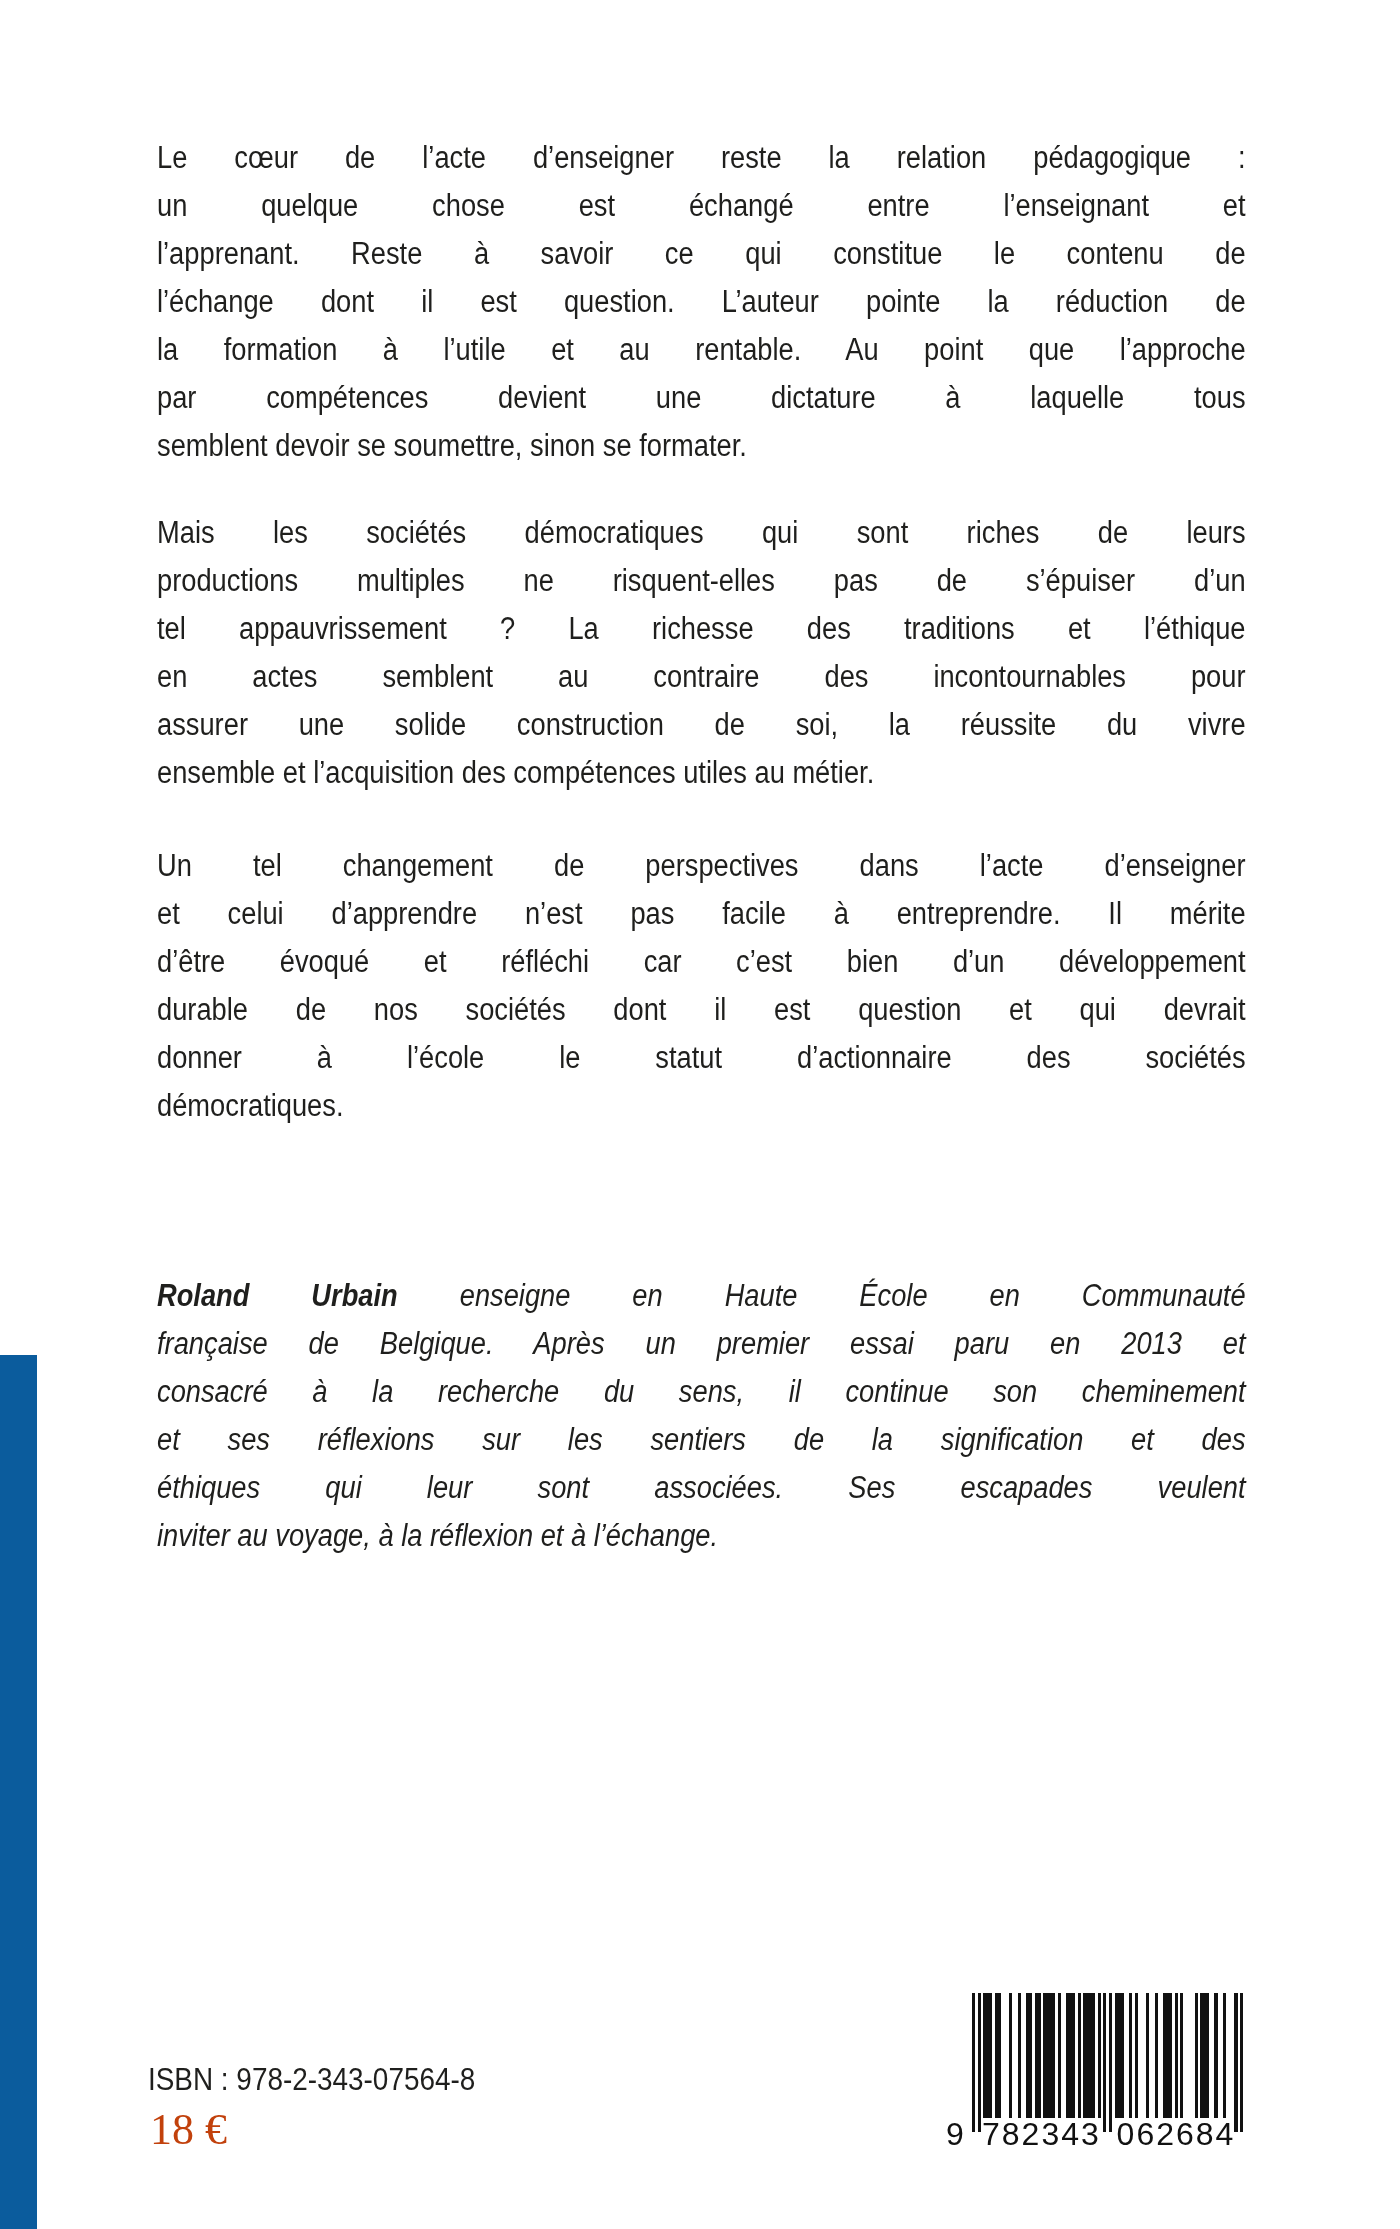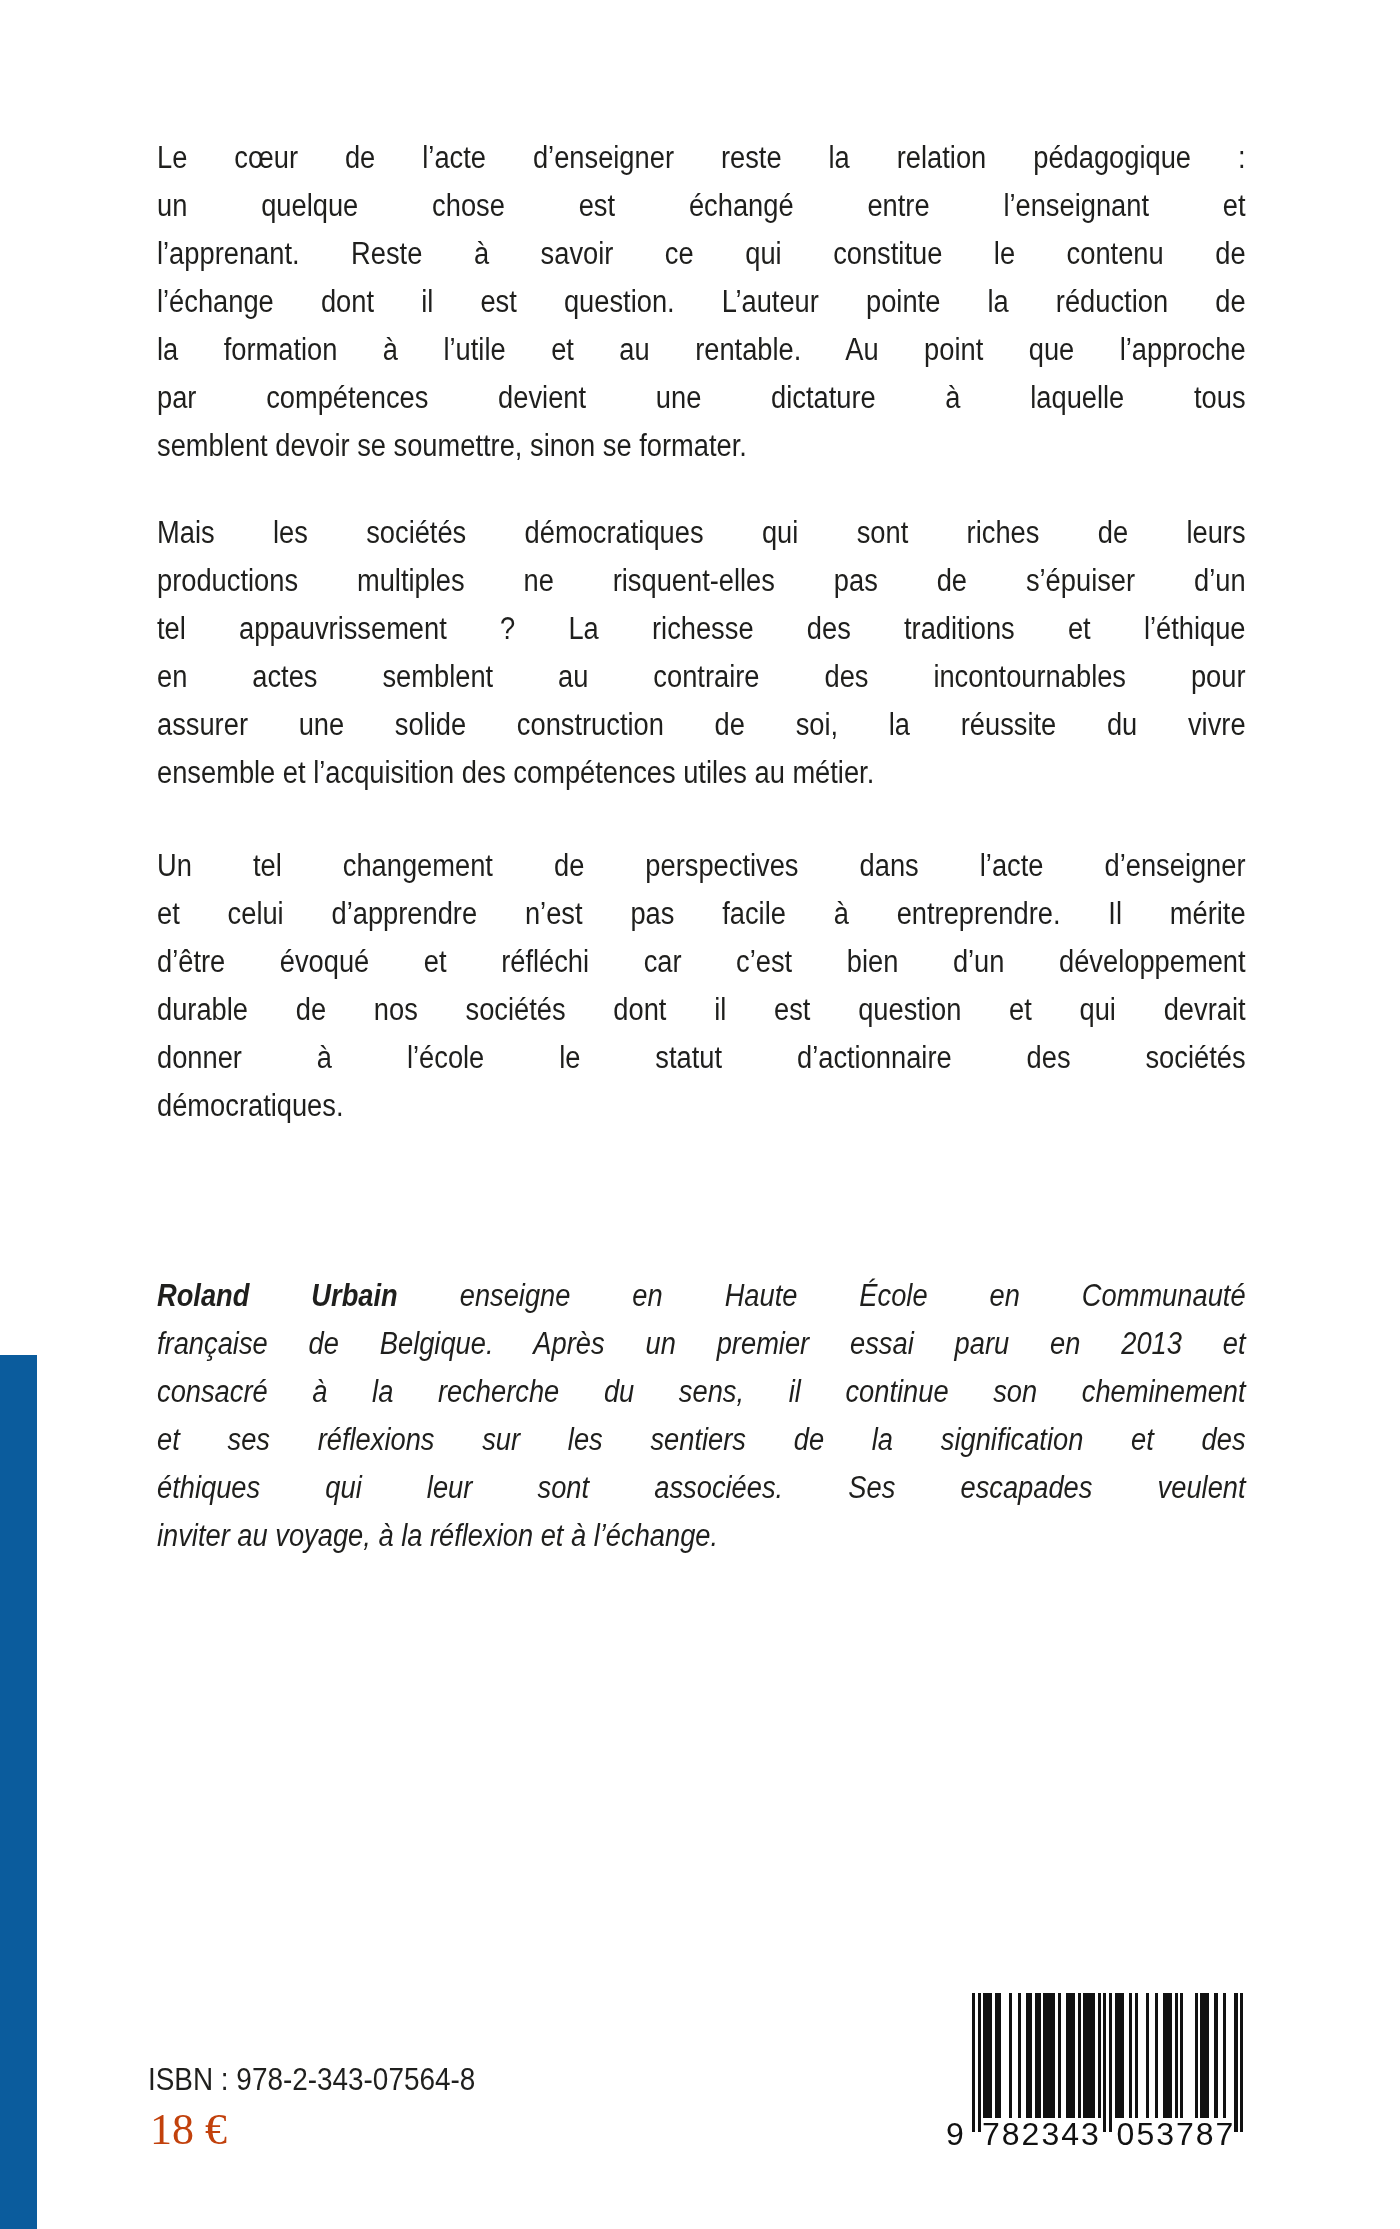--- a/index.html
+++ b/index.html
@@ -149,21 +149,21 @@
       <div class="line last">inviter au voyage, à la réflexion et à l’échange.</div>
     </div>
 
   <div class="isbn-line">ISBN : 978-2-343-07564-8</div>
 
   <div class="price-line">18 €</div>
 
   <div class="barcode">
     <span class="bc-digit bc-first">9</span>
     <span class="bc-digit bc-left">782343</span>
-    <span class="bc-digit bc-right">053787</span>
+    <span class="bc-digit bc-right">062684</span>
   <div class="bar" style="left: 0px; width: 3.25263px; height: 139px;"></div>
       <div class="bar" style="left: 5.70526px; width: 3.25263px; height: 139px;"></div>
       <div class="bar" style="left: 11.4105px; width: 8.95789px; height: 125px;"></div>
       <div class="bar" style="left: 22.8211px; width: 6.10526px; height: 125px;"></div>
       <div class="bar" style="left: 37.0842px; width: 3.25263px; height: 125px;"></div>
       <div class="bar" style="left: 45.6421px; width: 3.25263px; height: 125px;"></div>
       <div class="bar" style="left: 54.2px; width: 6.10526px; height: 125px;"></div>
       <div class="bar" style="left: 62.7579px; width: 6.10526px; height: 125px;"></div>
       <div class="bar" style="left: 71.3158px; width: 11.8105px; height: 125px;"></div>
       <div class="bar" style="left: 85.5789px; width: 3.25263px; height: 125px;"></div>

